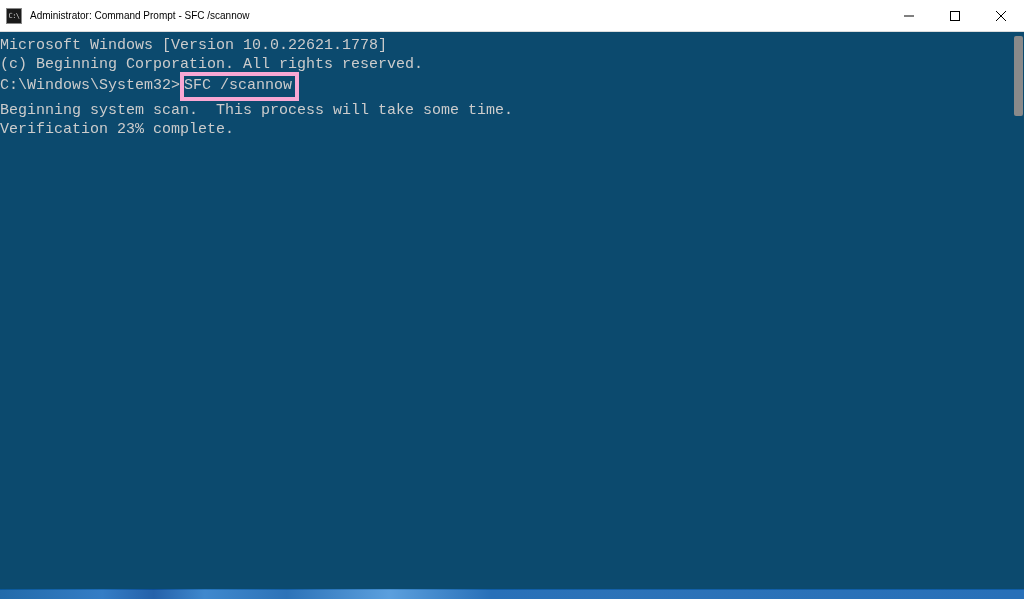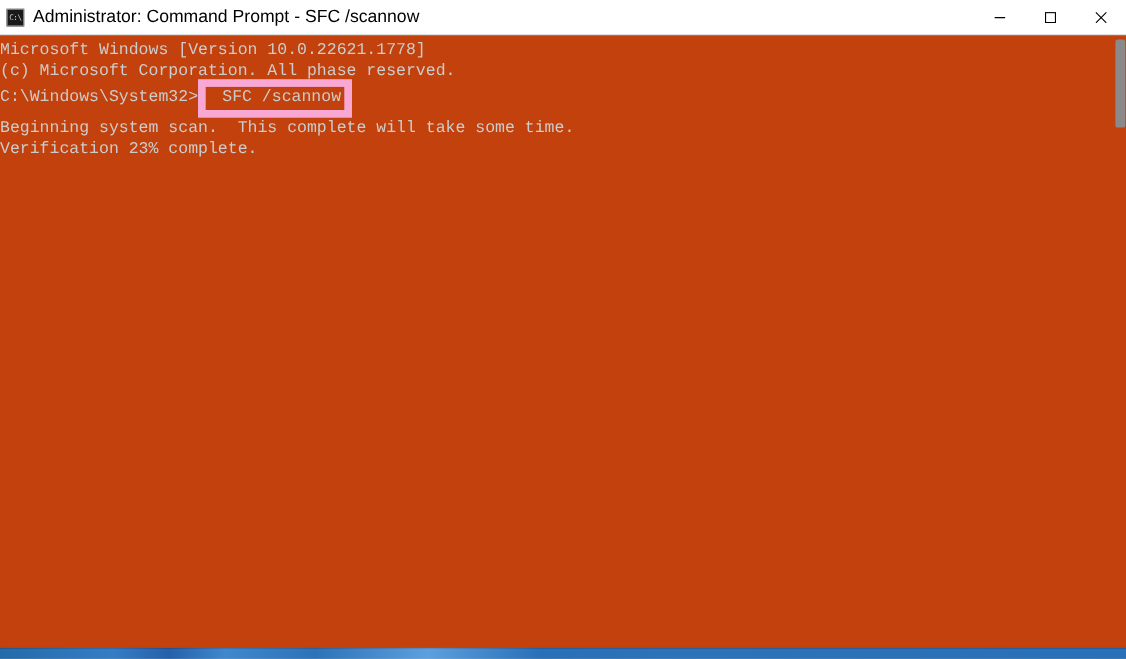--- a/index.html
+++ b/index.html
@@ -44,56 +44,56 @@
       position: relative;
       display: flex;
       align-items: center;
       justify-content: center;
       font-size: 7px;
       font-family: monospace;
       color: #cccccc;
       letter-spacing: -0.5px;
     }
     .title-text {
-      font-size: 16px;
+      font-size: 10px;
       color: #000000;
     }
     .titlebar-controls {
       display: flex;
       height: 100%;
     }
     .control-btn {
       width: 46px;
       height: 100%;
       display: flex;
       align-items: center;
       justify-content: center;
       cursor: pointer;
     }
     .control-btn svg {
       width: 10px;
       height: 10px;
     }
     .terminal-body {
       flex: 1;
-      background: #c2410c;
+      background: #0c4a6e;
       color: #cccccc;
       font-family: "Consolas", "Courier New", monospace;
       font-size: 15px;
       line-height: 19px;
       padding: 4px 0 0 0;
       position: relative;
       overflow: hidden;
     }
     .terminal-line {
       white-space: pre;
     }
     .prompt-highlight {
-      border: 7px solid #f9a8d4;
-      padding: 0 3px 2px 15px;
+      border: 4px solid #f9a8d4;
+      padding: 0 3px 2px 0px;
       display: inline-block;
       margin-top: -2px;
     }
     .scrollbar {
       position: absolute;
       right: 1px;
       top: 4px;
       width: 9px;
       height: 80px;
       background: #8a8a8a;
@@ -134,25 +134,25 @@
         <svg viewBox="0 0 10 10">
             <line x1="0" y1="0" x2="10" y2="10" stroke="#000" stroke-width="1"></line>
             <line x1="10" y1="0" x2="0" y2="10" stroke="#000" stroke-width="1"></line>
           </svg>
       </div>
     </div>
   </div>
 
   <div class="terminal-body">
     <div class="terminal-line">Microsoft Windows [Version 10.0.22621.1778]</div>
-    <div class="terminal-line">(c) Microsoft Corporation. All phase reserved.</div>
+    <div class="terminal-line">(c) Beginning Corporation. All rights reserved.</div>
     <div class="terminal-line"></div>
     <div class="terminal-line"><span>C:\Windows\System32&gt;</span><span class="prompt-highlight">SFC /scannow</span></div>
     <div class="terminal-line"></div>
-    <div class="terminal-line">Beginning system scan.  This complete will take some time.</div>
+    <div class="terminal-line">Beginning system scan.  This process will take some time.</div>
     <div class="terminal-line"></div>
     <div class="terminal-line">Verification 23% complete.</div>
     <div class="scrollbar"></div>
   </div>
 
 </div>
 
 <div class="taskbar"></div>
 
 </body></html>

